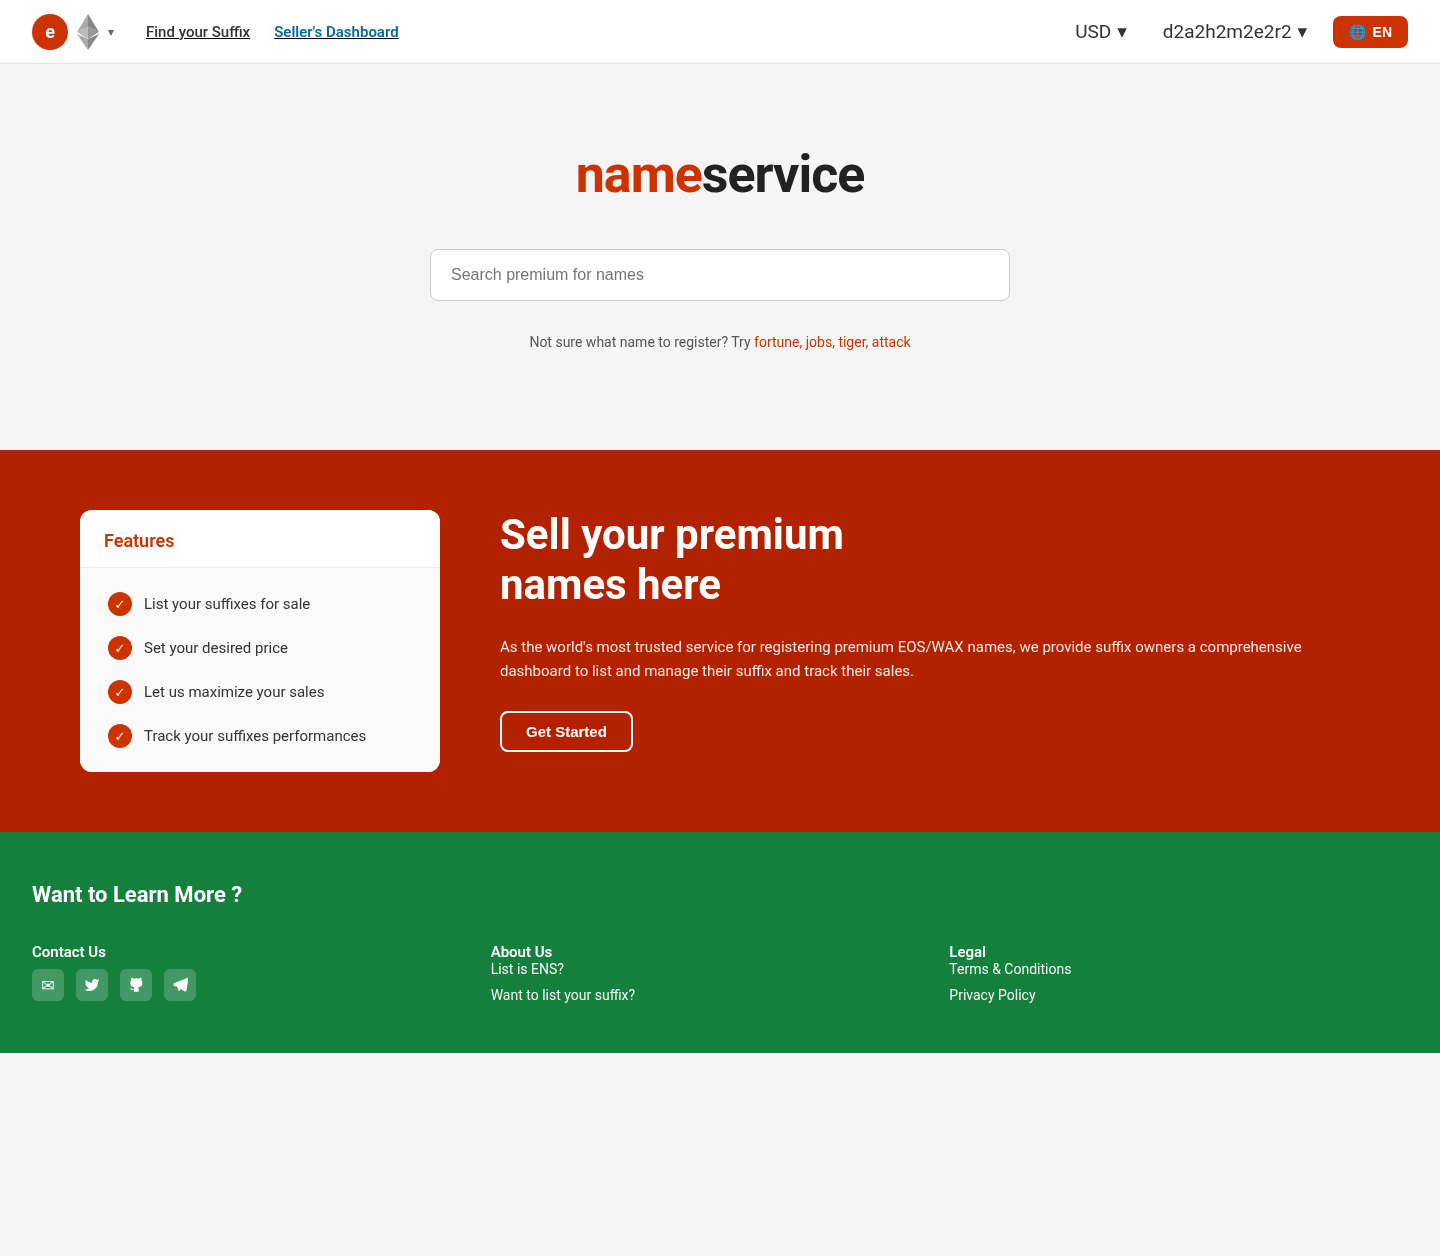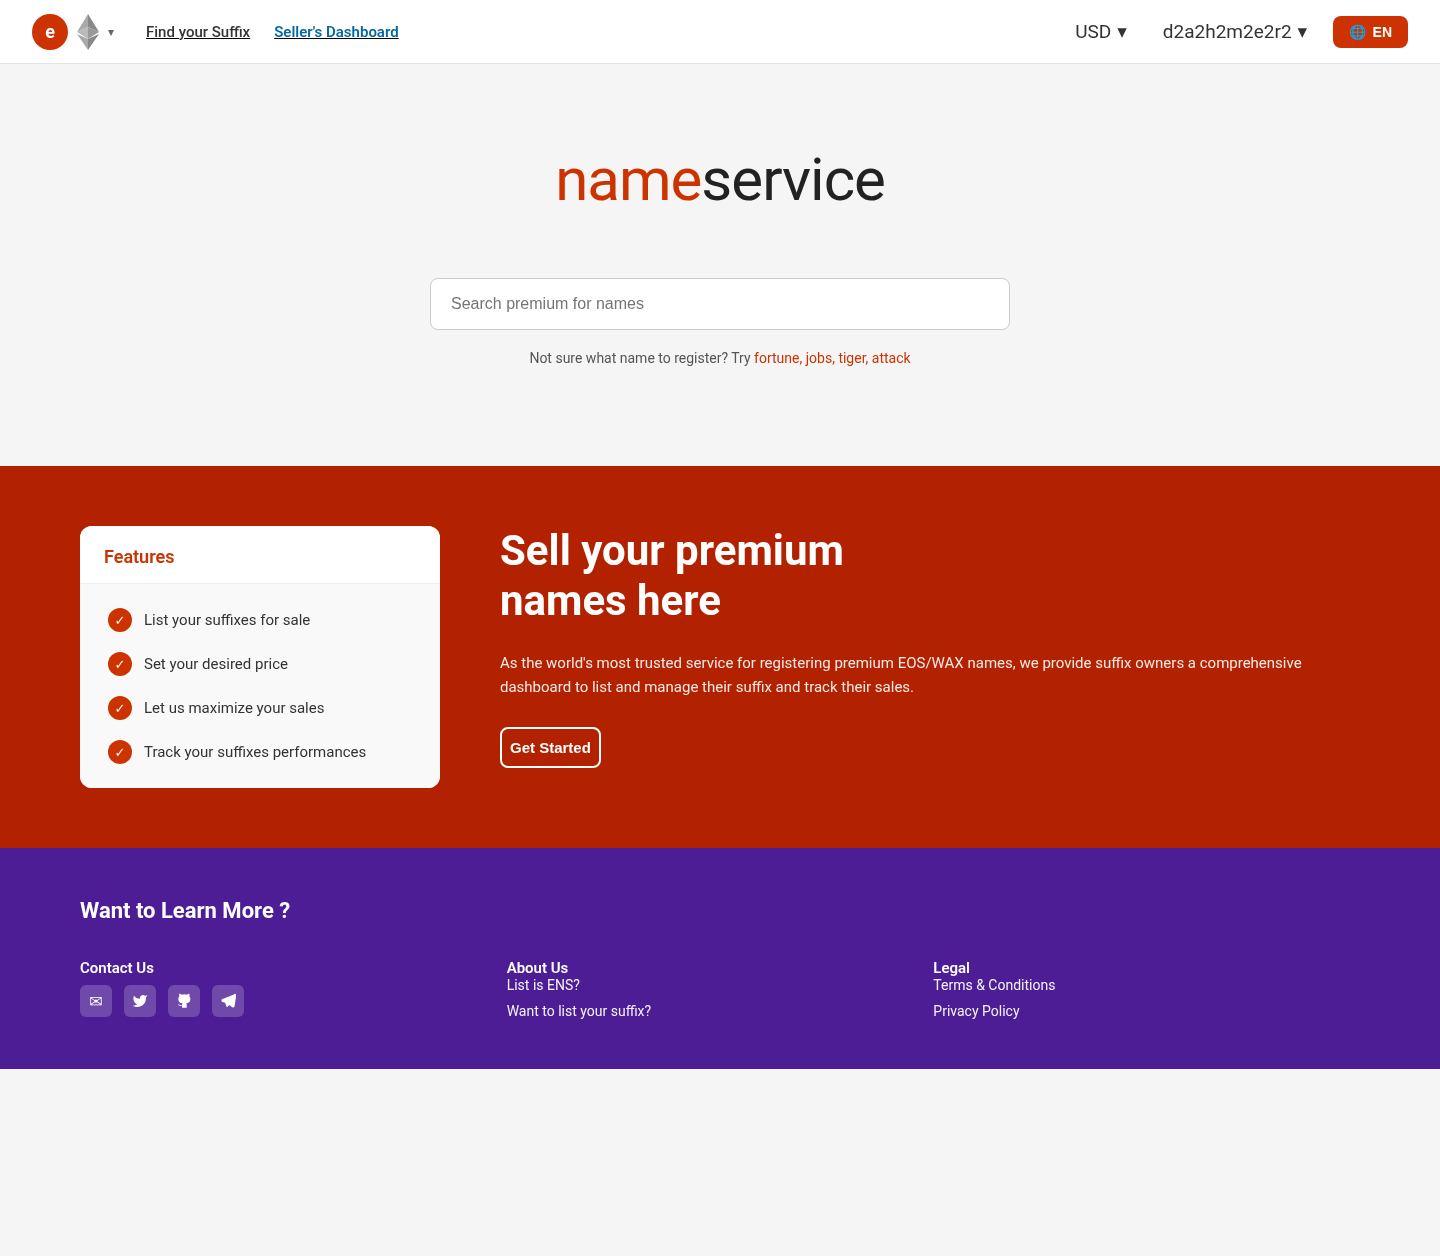--- a/index.html
+++ b/index.html
@@ -92,31 +92,31 @@
 
     
     .hero {
       background: #f5f5f5;
       padding: 80px 20px 100px;
       display: flex;
       flex-direction: column;
       align-items: center;
     }
     .hero-logo {
-      font-size: 60px;
-      font-weight: 400;
-      margin-bottom: 63px;
+      font-size: 52px;
+      font-weight: 700;
+      margin-bottom: 44px;
       letter-spacing: -1px;
     }
     .hero-logo .name-part { color: #cc3300; }
     .hero-logo .service-part { color: #222; }
     .search-wrapper {
       width: 100%;
       max-width: 580px;
-      margin-bottom: 20px;
+      margin-bottom: 33px;
     }
     .search-input {
       width: 100%;
       padding: 16px 20px;
       border: 1.5px solid #ccc;
       border-radius: 8px;
       font-size: 16px;
       color: #999;
       background: white;
       outline: none;
@@ -196,31 +196,31 @@
     .sell-section p {
       font-size: 15px;
       line-height: 1.6;
       margin-bottom: 28px;
       opacity: 0.9;
     }
     .get-started-btn {
       background: transparent;
       border: 2px solid white;
       color: white;
-      padding: 10px 8px;
+      padding: 10px 24px;
       border-radius: 8px;
       font-size: 15px;
       font-weight: 600;
       cursor: pointer;
     }
 
     
     footer {
-      background: #4c1d95;
-      padding: 50px 80px 40px;
+      background: #15803d;
+      padding: 50px 32px 40px;
       color: white;
     }
     .footer-learn {
       font-size: 22px;
       font-weight: 700;
       margin-bottom: 36px;
     }
     .footer-columns {
       display: flex;
       gap: 0;

